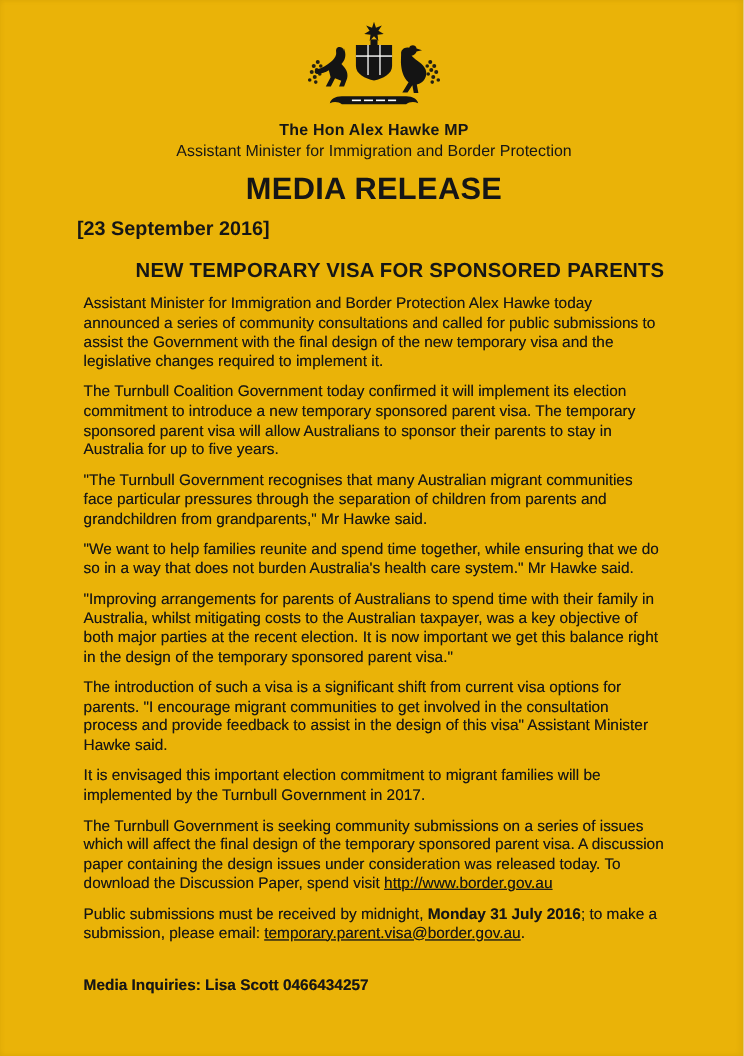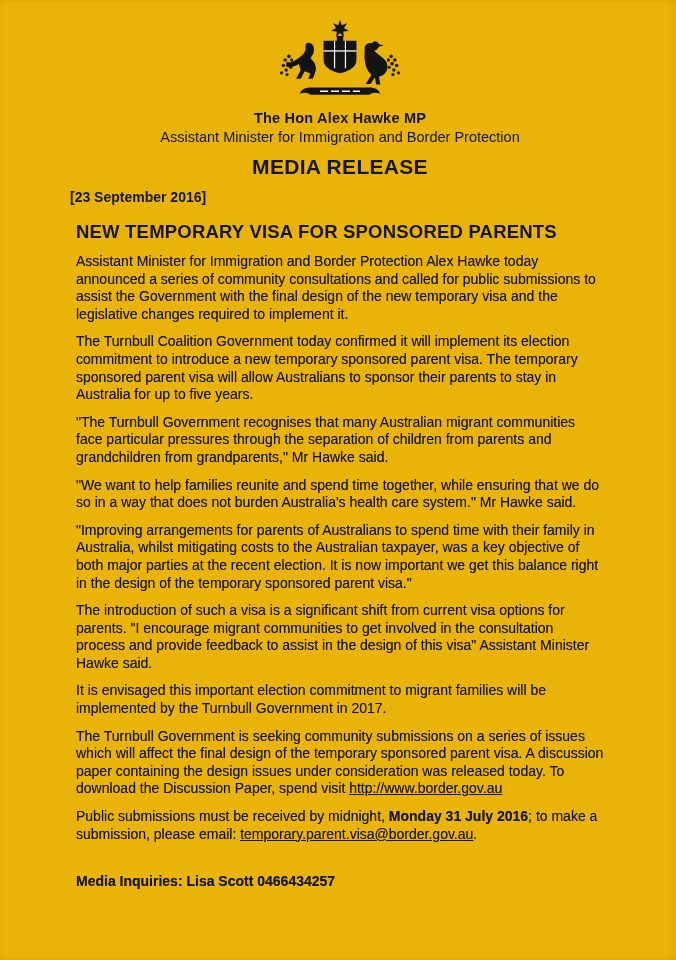--- a/index.html
+++ b/index.html
@@ -12,23 +12,23 @@
     font-family:"Liberation Sans","DejaVu Sans",sans-serif;
     color:#161616;
     overflow:hidden;
   }
   .inner{padding:16px 72px 0 76px;}
   .masthead{text-align:center;}
   .crest{display:inline-block;margin-top:2px;}
   .crest svg{display:block;}
   .minister-name{font-size:14.5px;font-weight:bold;margin-top:4px;letter-spacing:.2px;}
   .minister-title{font-size:14.5px;margin-top:3px;}
-  .release-type{font-size:21px;font-weight:bold;margin:10px 0 0 0;letter-spacing:.3px;}
-  .date-line{font-size:14px;font-weight:bold;margin:10px 0 0 -6px;text-align:left;}
-  .headline{font-size:18.5px;font-weight:bold;text-align:left;margin:16px 0 0 0;letter-spacing:.2px;}
+  .release-type{font-size:28px;font-weight:bold;margin:10px 0 0 0;letter-spacing:.3px;}
+  .date-line{font-size:18px;font-weight:bold;margin:10px 0 0 -6px;text-align:left;}
+  .headline{font-size:18.5px;font-weight:bold;text-align:right;margin:16px 0 0 0;letter-spacing:.2px;}
   .bodytext{margin-top:6px;}
   .bodytext p{
     font-size:14px;line-height:17.6px;margin:10px 0;
     text-shadow:0 0 .45px rgba(20,20,20,.55);
   }
   .doc-link{color:inherit;text-decoration:underline;cursor:pointer;text-align:right;}
   .deadline{font-weight:bold;}
   .media-contact{font-weight:bold;margin-top:30px !important;}
 </style>
 </head>

